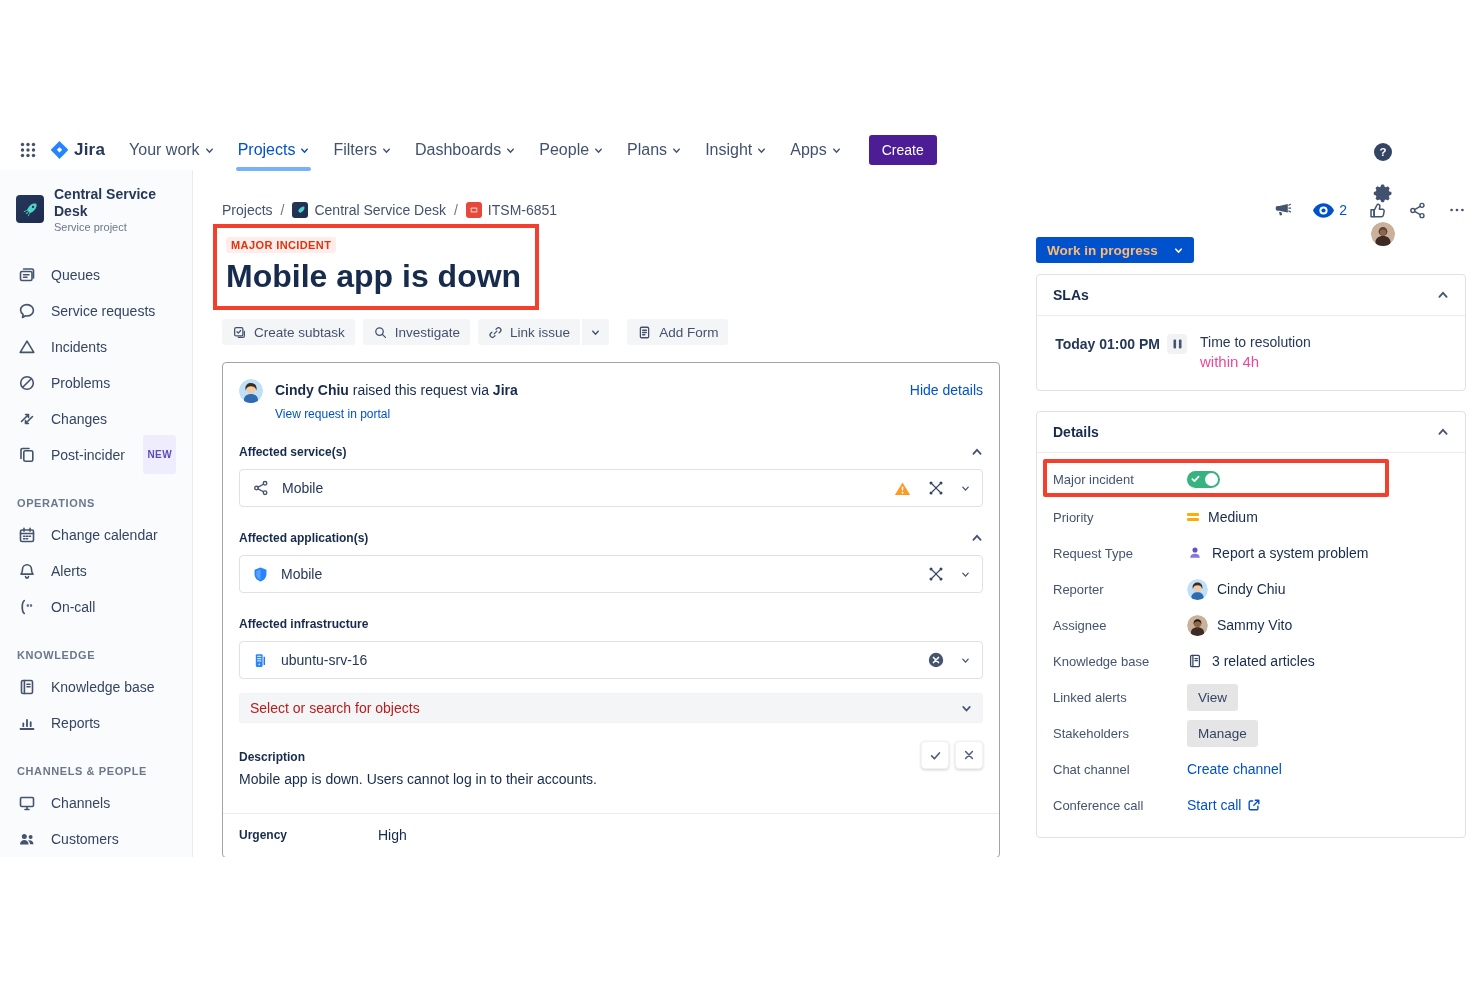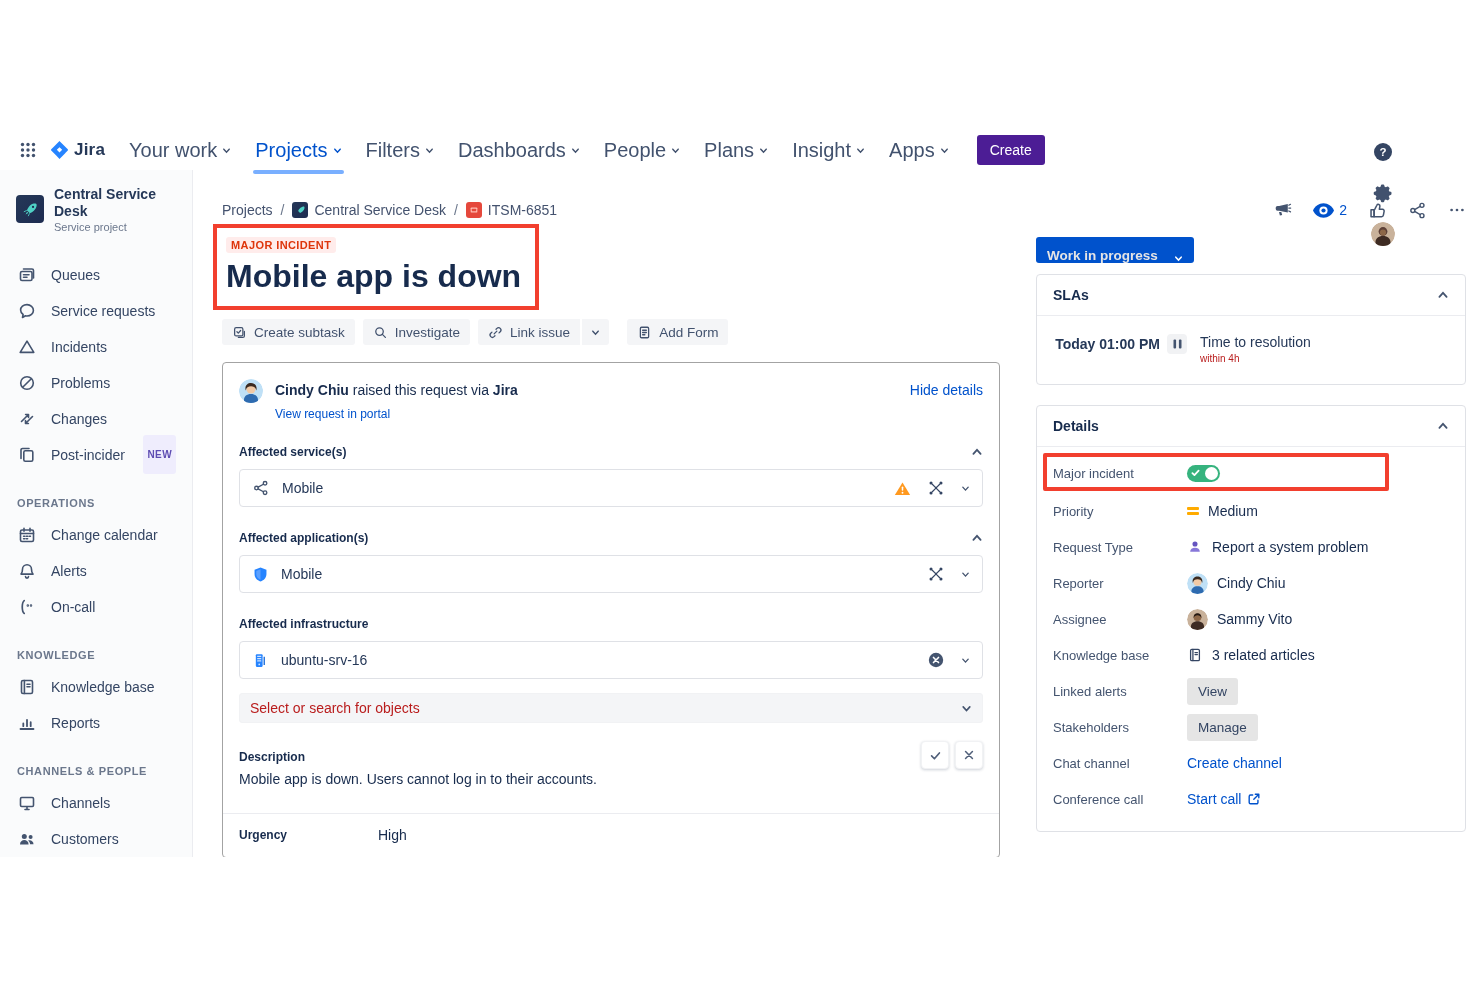--- a/index.html
+++ b/index.html
@@ -6,21 +6,21 @@
   html,body { background:#fff; }
   body { font-family:"Liberation Sans", sans-serif; color:#172B4D; width:1480px; height:987px; position:relative; overflow:hidden; }
   .viewport { position:absolute; top:130px; left:0; width:1480px; height:727px; overflow:hidden; background:#fff; }
 
   
   .topnav { height:40px; display:flex; align-items:center; padding:0 16px 0 14px; }
   .nav-left { display:flex; align-items:center; gap:4px; }
   .appswitcher { width:28px; height:28px; display:flex; align-items:center; justify-content:center; border-radius:4px; cursor:pointer; }
   .jira-logo { display:flex; align-items:center; gap:5px; padding:0 10px 0 4px; cursor:pointer; }
   .jira-logo .logo-text { font-size:17px; font-weight:700; color:#253858; letter-spacing:.2px; }
-  .nav-item { position:relative; display:flex; align-items:center; gap:5px; padding:8px 10px; font-size:20px; font-weight:500; color:#42526E; cursor:pointer; white-space:nowrap; }
+  .nav-item { position:relative; display:flex; align-items:center; gap:5px; padding:8px 10px; font-size:16px; font-weight:500; color:#42526E; cursor:pointer; white-space:nowrap; }
   .nav-item.active { color:#0052CC; }
   .nav-item.active::after { content:""; position:absolute; left:8px; right:8px; bottom:-4px; height:4px; background:#79AFFF; border-radius:2px; }
   .chev { width:9px; height:9px; }
   .btn-create { margin-left:14px; background:#4c1d95; color:#fff; font-size:14px; font-weight:500; border:none; border-radius:3px; height:30px; padding:0 13px; cursor:pointer; }
   .nav-right { margin-left:auto; display:flex; align-items:center; gap:17px;flex-direction:column; }
   .search-box { display:flex; align-items:center; gap:7px; width:162px; height:28px; border:1px solid #8590A2; border-radius:5px; padding:0 9px; background:#fff; }
   .search-box input { border:none; outline:none; width:110px; font-size:13.5px; color:#172B4D; font-family:inherit; background:transparent; }
   .search-box input::placeholder { color:#7A869A; }
   .nav-icon { position:relative; width:24px; height:24px; display:flex; align-items:center; justify-content:center; cursor:pointer; }
   .notif-badge { position:absolute; top:-7px; left:10px; background:#DE350B; color:#fff; font-size:10px; font-weight:700; border-radius:8px; padding:1.5px 4.5px; border:2px solid #fff; }
@@ -89,33 +89,33 @@
   .desc-row { display:flex; align-items:flex-start; margin-top:18px; }
   .desc-btns { margin-left:auto; display:flex; gap:6px; }
   .mini-btn { width:28px; height:28px; background:#fff; border:1px solid #F1F2F4; border-radius:4px; box-shadow:0 1px 3px rgba(9,30,66,.2); display:flex; align-items:center; justify-content:center; cursor:pointer; }
   .desc-text { font-size:14px; color:#172B4D; margin-top:2px; cursor:text; }
   .urgency-divider { border-top:1px solid #EBECF0; margin:26px -16px 0; }
   .urgency-row { display:flex; align-items:center; padding:13px 0 14px; }
   .urgency-row .field-label { width:139px; }
   .urgency-value { font-size:14px; color:#172B4D; cursor:pointer; }
 
   
-  .status-btn { margin-top:17px; background:#0052CC; color:#e5e5e5; border:none; border-radius:3px; height:26px; padding:0 11px; font-size:13.5px; font-weight:600; font-family:inherit; display:flex; align-items:flex-end; gap:16px; cursor:pointer; }
+  .status-btn { margin-top:17px; background:#0052CC; color:#fdba74; border:none; border-radius:3px; height:26px; padding:0 11px; font-size:13.5px; font-weight:600; font-family:inherit; display:flex; align-items:center; gap:16px; cursor:pointer; }
   .panel { border:1px solid #DFE1E6; border-radius:4px; background:#fff; }
   .sla-panel { margin-top:11px; }
   .panel-head { display:flex; align-items:center; padding:12px 16px; border-bottom:1px solid #EBECF0; }
   .panel-title { font-size:14px; font-weight:700; color:#172B4D; }
   .sla-body { padding:18px 16px 20px; display:flex; flex-direction:column; gap:9px; }
   .sla-row { display:flex; align-items:flex-start; gap:13px; }
   .sla-time-cell { width:134px; flex:none; display:flex; align-items:center; justify-content:flex-end; gap:7px; }
   .sla-time { font-size:14px; font-weight:700; color:#253858; white-space:nowrap; }
   .pause-box { width:20px; height:20px; background:#F1F2F4; border-radius:4px; display:flex; align-items:center; justify-content:center; flex:none; }
   .sla-pill { background:#F1F2F4; border-radius:14px; padding:4px 9px 4px 11px; display:flex; align-items:center; gap:7px; }
   .sla-name { font-size:14px; color:#253858; }
-  .sla-goal { font-size:10px; color:#b91c1c; margin-top:3px; }
+  .sla-goal { font-size:15px; color:#ec4899; margin-top:3px; }
   .details-panel { margin-top:20px; }
   .details-body { padding:6px 16px 14px; }
   .det-row { position:relative; display:flex; align-items:center; min-height:36px; }
   .det-label { width:134px; flex:none; font-size:13px; color:#44546F; font-weight:500; }
   .det-value { display:flex; align-items:center; gap:9px; font-size:14px; color:#172B4D; }
   .ann2 { position:absolute; left:-10px; top:0; width:346px; height:38px; border:4px solid #F23F2E; border-radius:2px; pointer-events:none; z-index:3; }
   .mi-row { height:40px; }
   .toggle { width:33px; height:17px; border-radius:9px; background:#36B37E; position:relative; cursor:pointer; display:flex; align-items:center; }
   .toggle .knob { position:absolute; right:2px; width:13px; height:13px; border-radius:50%; background:#fff; }
   .toggle svg { margin-left:4px; }

